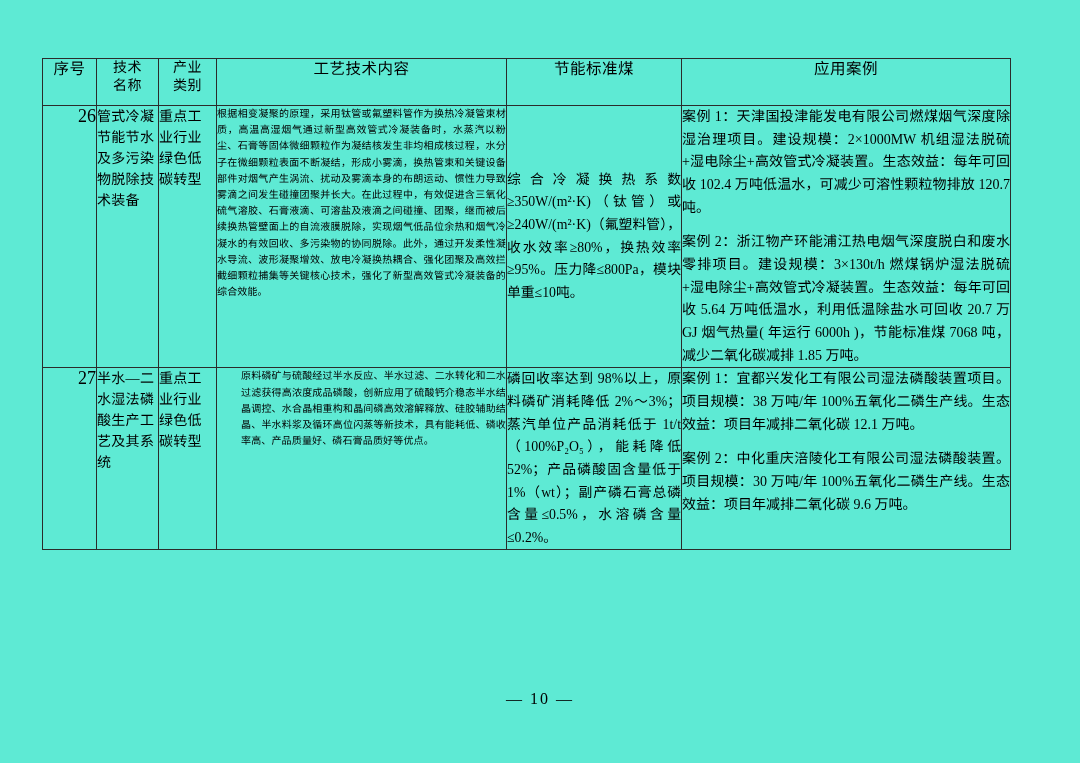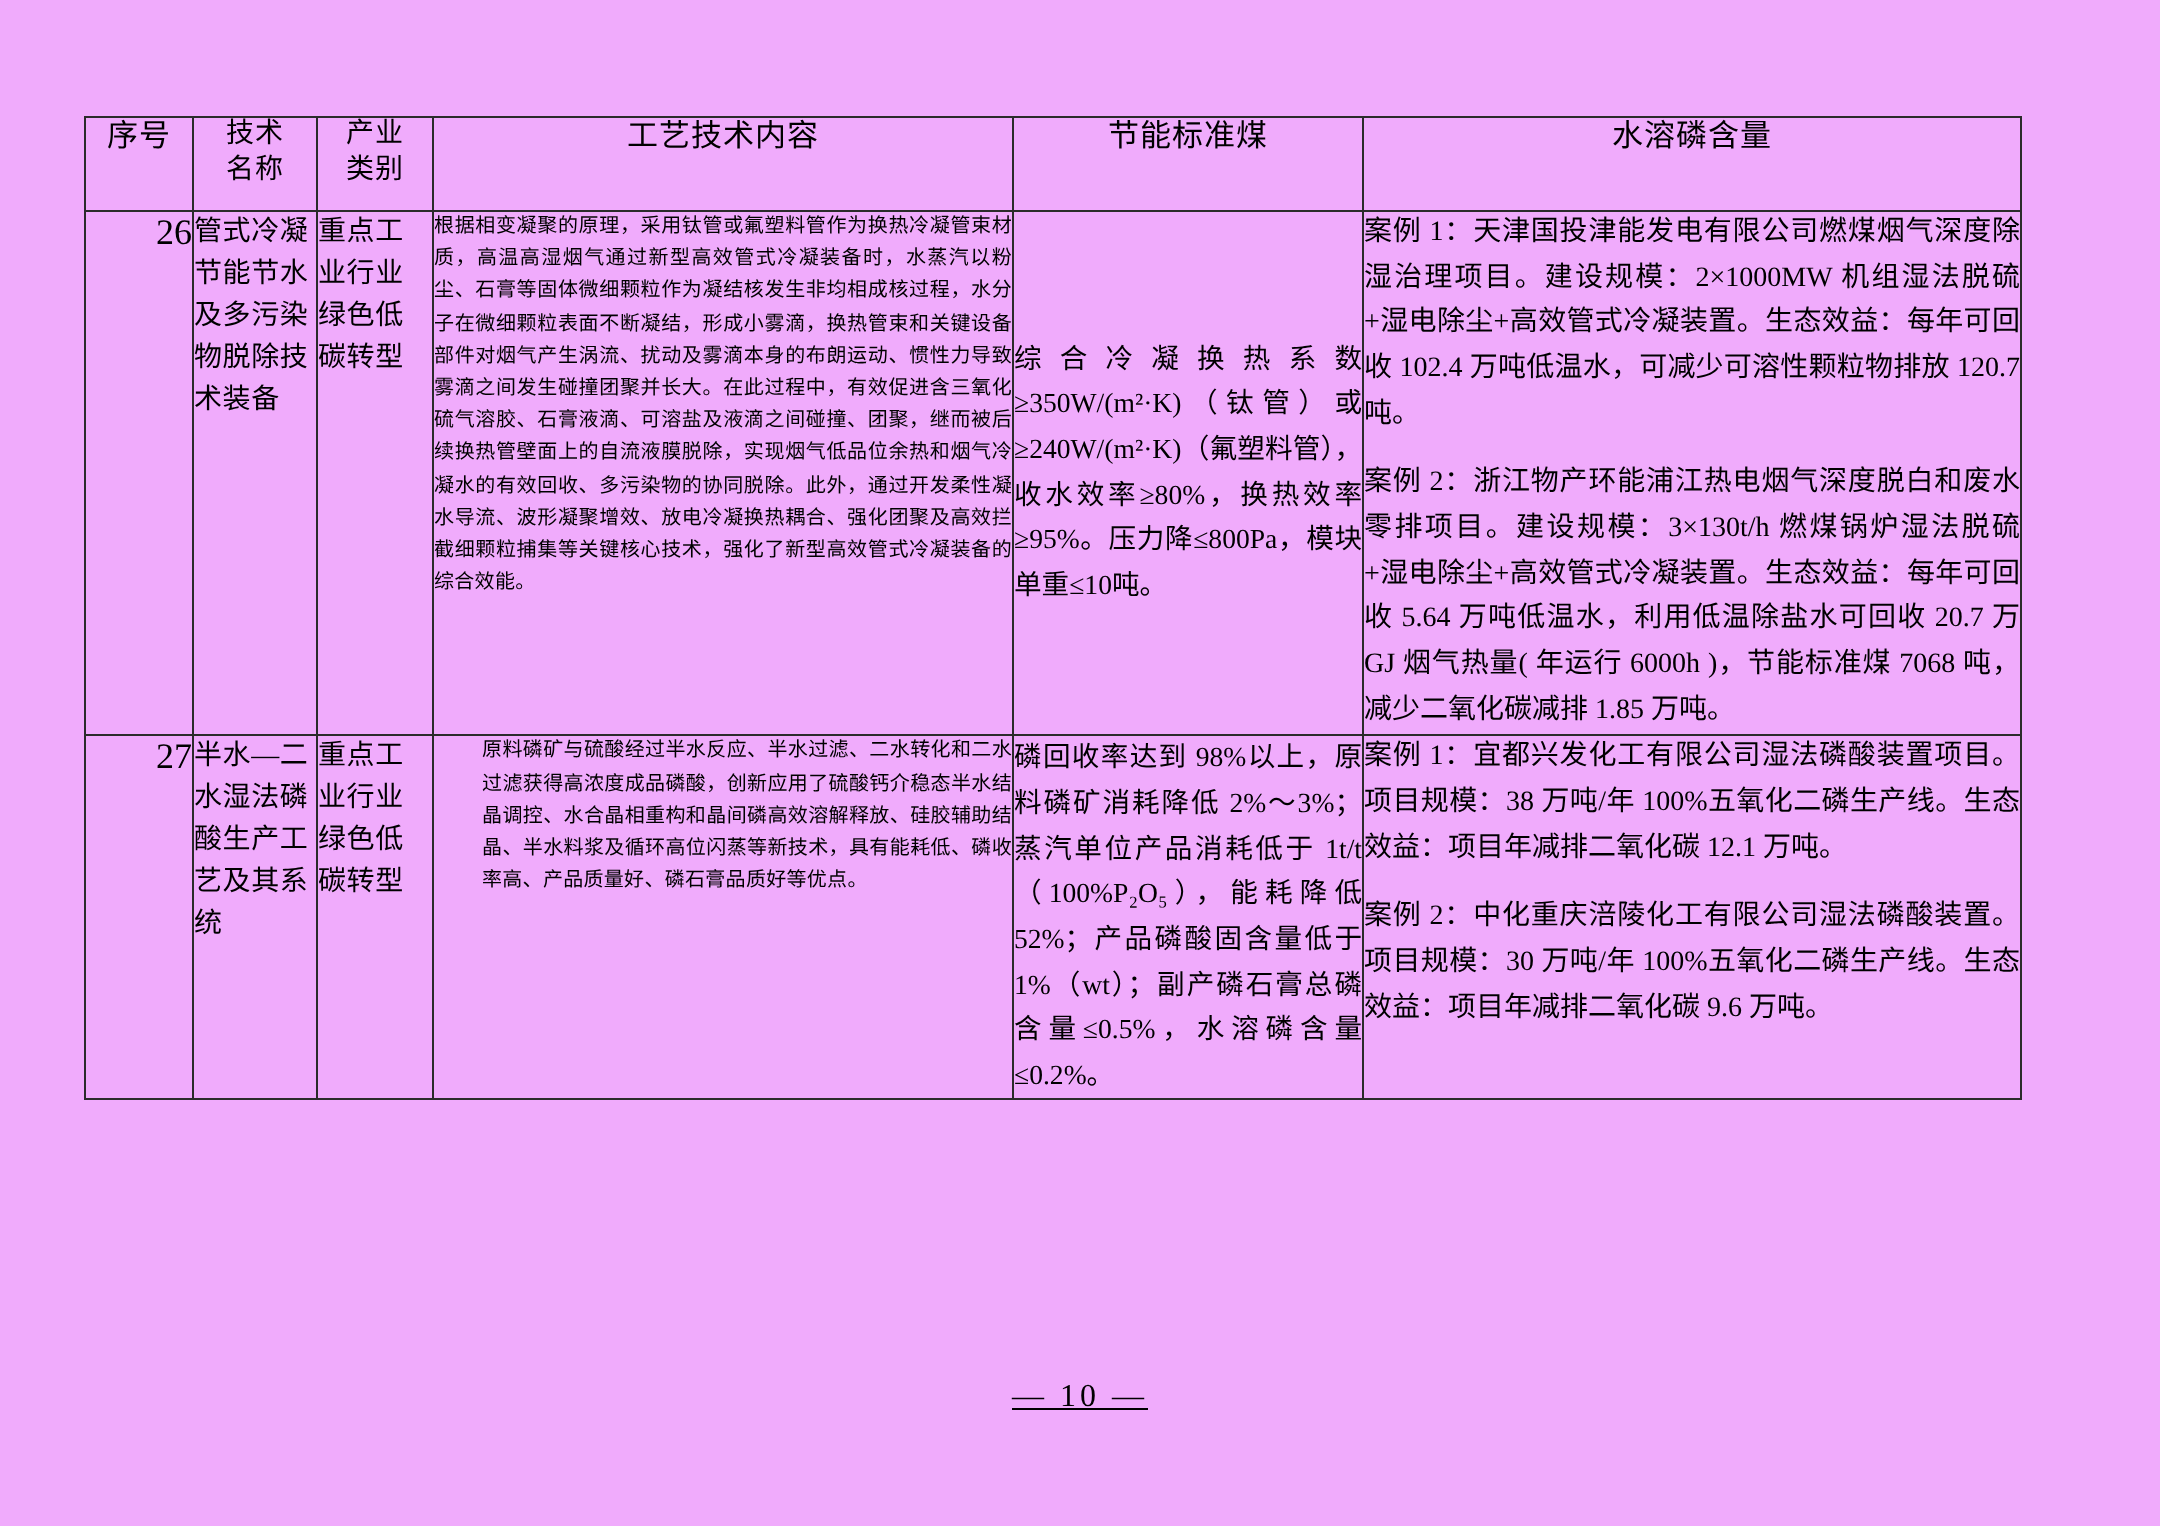--- a/index.html
+++ b/index.html
@@ -15,21 +15,21 @@
     color: #000000;
     position: relative;
     overflow: hidden;
   }
   .page {
     position: absolute;
     left: 0;
     top: 0;
     width: 1080px;
     height: 763px;
-    background: #f0abfc;
+    background: #5eead4;
   }
   .table-wrap {
     position: absolute;
     left: 42px;
     top: 58px;
     width: 968px;
   }
   table.catalog {
     border-collapse: collapse;
     width: 968px;
@@ -111,21 +111,20 @@
 
   .footer {
     position: absolute;
     left: 0;
     top: 690px;
     width: 1080px;
     text-align: center;
     font-size: 16px;
     font-family: "Liberation Serif", serif;
     letter-spacing: 2px;
-    text-decoration: underline;
   }
 </style>
 </head>
 <body>
 
 <div class="page">
 
   <div class="table-wrap">
     <table class="catalog">
       <colgroup>
@@ -142,21 +141,21 @@
           <th class="two-line">
             <div>技术</div>
             <div>名称</div>
           </th>
           <th class="two-line">
             <div>产业</div>
             <div>类别</div>
           </th>
           <th>工艺技术内容</th>
           <th>节能标准煤</th>
-          <th>水溶磷含量</th>
+          <th>应用案例</th>
         </tr>
       </thead>
       <tbody>
         <tr class="r26">
           <td class="seq">26</td>
           <td class="name">管式冷凝节能节水及多污染物脱除技术装备</td>
           <td class="cat">重点工业行业绿色低碳转型</td>
           <td class="body-text">根据相变凝聚的原理，采用钛管或氟塑料管作为换热冷凝管束材质，高温高湿烟气通过新型高效管式冷凝装备时，水蒸汽以粉尘、石膏等固体微细颗粒作为凝结核发生非均相成核过程，水分子在微细颗粒表面不断凝结，形成小雾滴，换热管束和关键设备部件对烟气产生涡流、扰动及雾滴本身的布朗运动、惯性力导致雾滴之间发生碰撞团聚并长大。在此过程中，有效促进含三氧化硫气溶胶、石膏液滴、可溶盐及液滴之间碰撞、团聚，继而被后续换热管壁面上的自流液膜脱除，实现烟气低品位余热和烟气冷凝水的有效回收、多污染物的协同脱除。此外，通过开发柔性凝水导流、波形凝聚增效、放电冷凝换热耦合、强化团聚及高效拦截细颗粒捕集等关键核心技术，强化了新型高效管式冷凝装备的综合效能。</td>
           <td class="param">综合冷凝换热系数≥350W/(m²·K)（钛管）或≥240W/(m²·K)（氟塑料管），收水效率≥80%，换热效率≥95%。压力降≤800Pa，模块单重≤10吨。</td>
           <td class="case">

